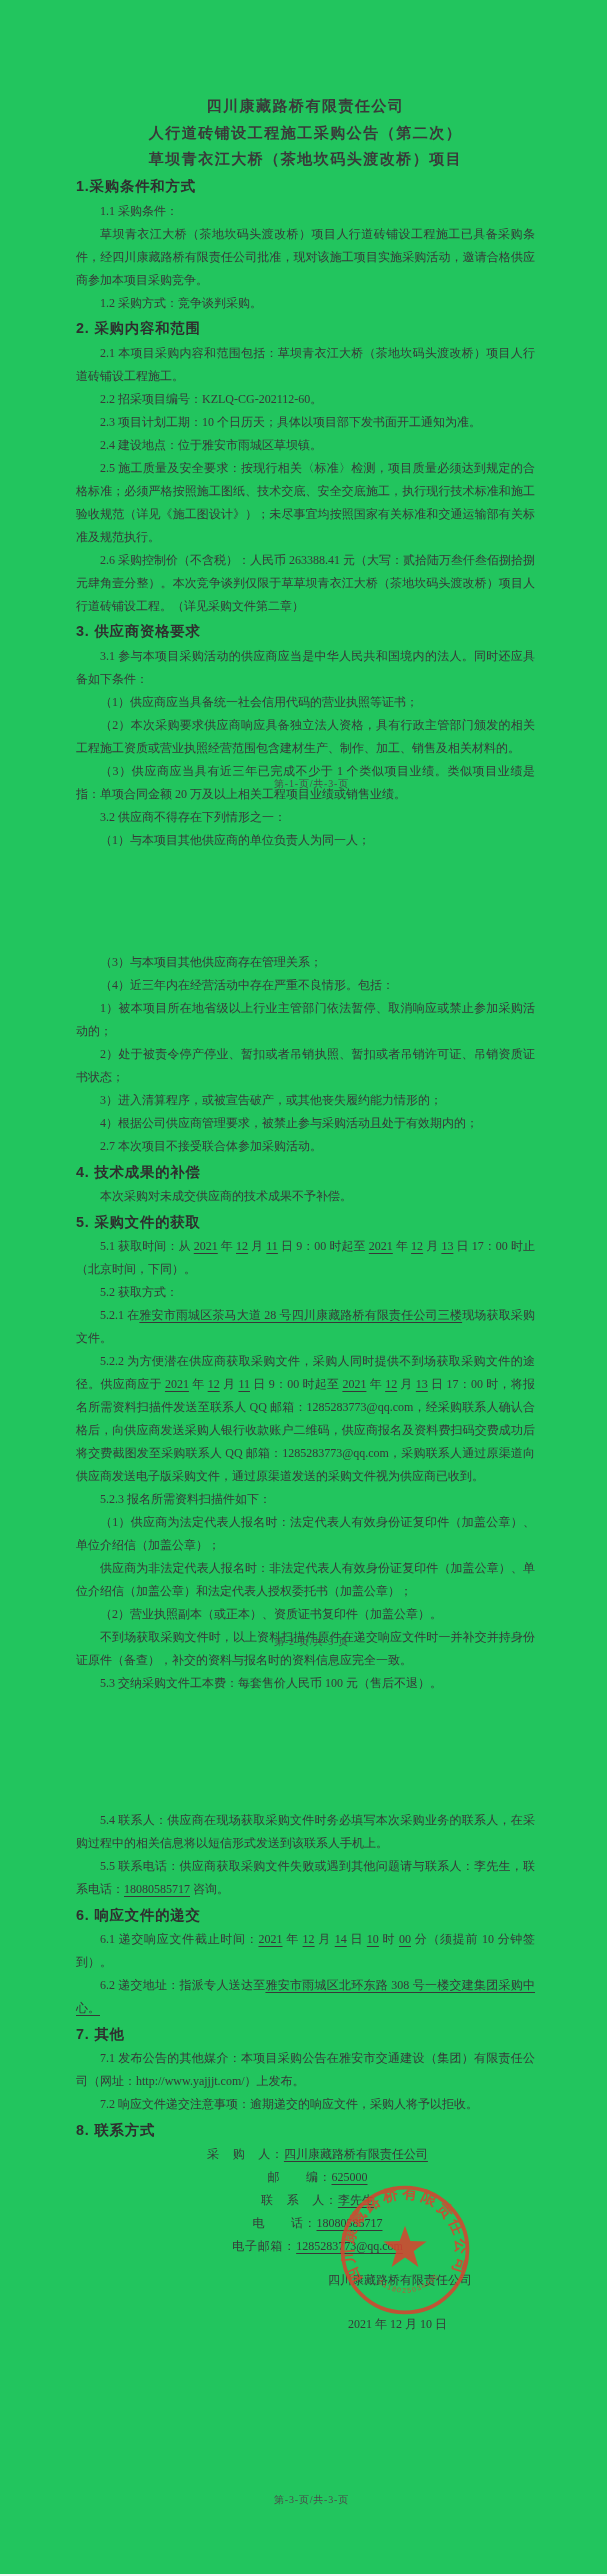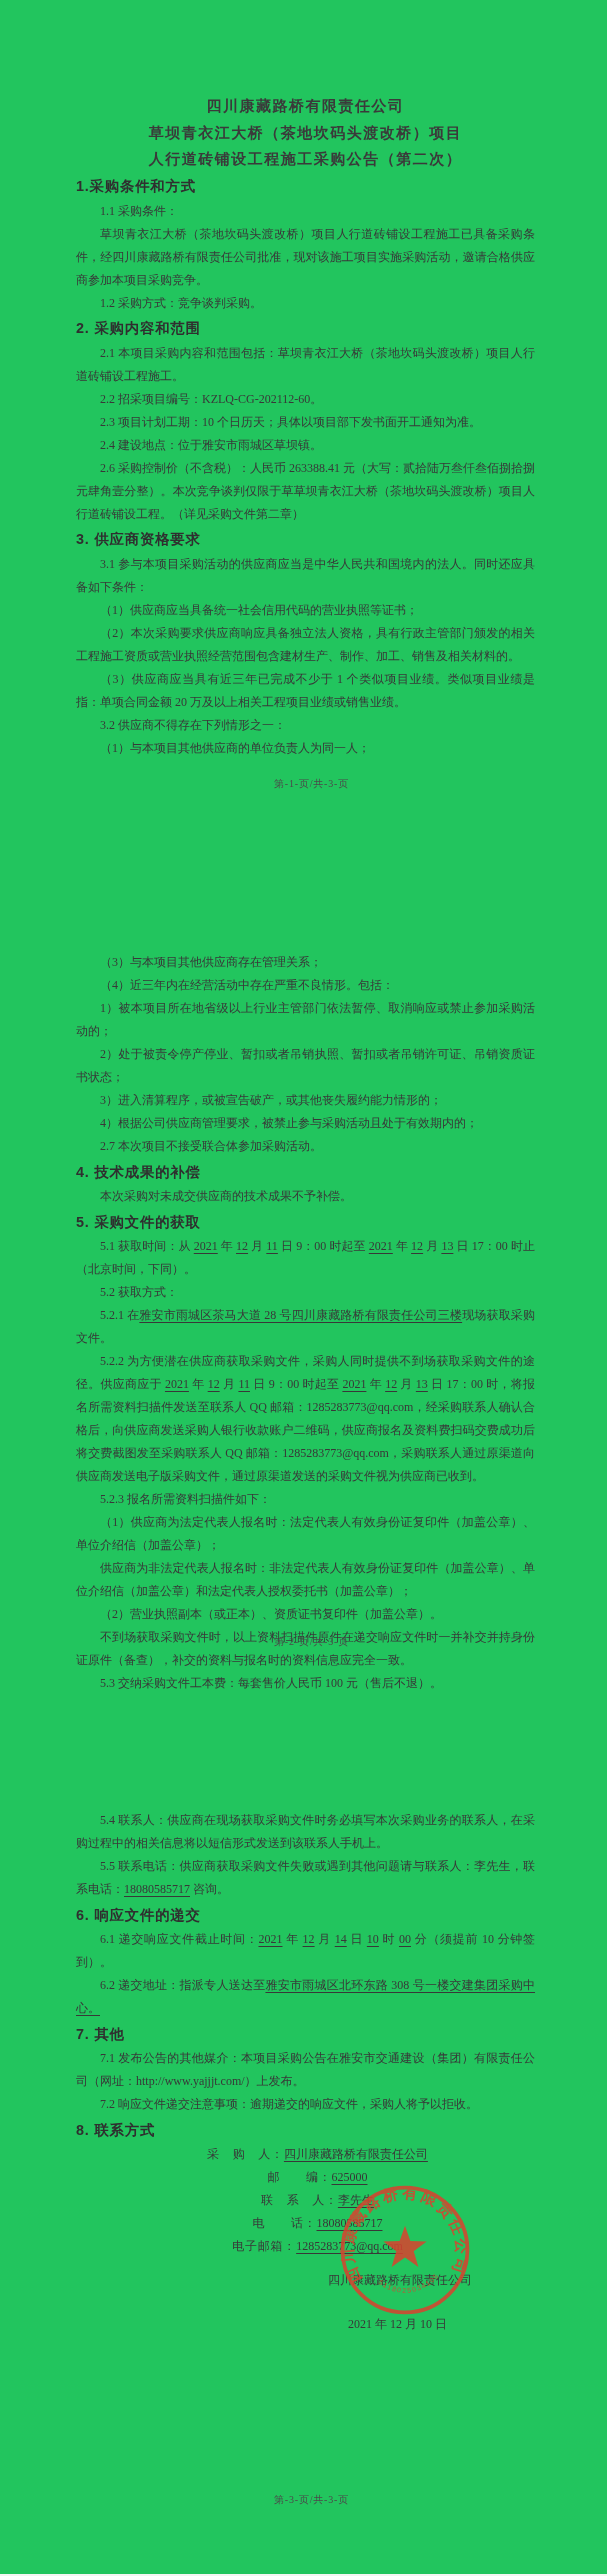--- a/index.html
+++ b/index.html
@@ -92,31 +92,32 @@
     pointer-events:none;
   }
 </style>
 </head>
 <body>
 
 <div id="doc-root">
     <div class="page">
       <div class="content">
         <div class="title-line">四川康藏路桥有限责任公司</div>
+        <div class="title-line">人行道砖铺设工程施工采购公告（第二次）</div>
         <div class="title-line">草坝青衣江大桥（茶地坎码头渡改桥）项目</div>
-        <div class="title-line">人行道砖铺设工程施工采购公告（第二次）</div>
         <div class="heading">1.采购条件和方式</div>
         <p class="para">1.1 采购条件：</p>
         <p class="para">草坝青衣江大桥（茶地坎码头渡改桥）项目人行道砖铺设工程施工已具备采购条件，经四川康藏路桥有限责任公司批准，现对该施工项目实施采购活动，邀请合格供应商参加本项目采购竞争。</p>
         <p class="para">1.2 采购方式：竞争谈判采购。</p>
         <div class="heading">2. 采购内容和范围</div>
         <p class="para">2.1 本项目采购内容和范围包括：草坝青衣江大桥（茶地坎码头渡改桥）项目人行道砖铺设工程施工。</p>
         <p class="para">2.2 招采项目编号：KZLQ-CG-202112-60。</p>
         <p class="para">2.3 项目计划工期：10 个日历天；具体以项目部下发书面开工通知为准。</p>
         <p class="para">2.4 建设地点：位于雅安市雨城区草坝镇。</p>
+        <p class="para">2.5 施工质量及安全要求：按现行相关〈标准〉检测，项目质量必须达到规定的合格标准；必须严格按照施工图纸、技术交底、安全交底施工，执行现行技术标准和施工验收规范（详见《施工图设计》）；未尽事宜均按照国家有关标准和交通运输部有关标准及规范执行。</p>
         <p class="para">2.6 采购控制价（不含税）：人民币 263388.41 元（大写：贰拾陆万叁仟叁佰捌拾捌元肆角壹分整）。本次竞争谈判仅限于草草坝青衣江大桥（茶地坎码头渡改桥）项目人行道砖铺设工程。（详见采购文件第二章）</p>
         <div class="heading">3. 供应商资格要求</div>
         <p class="para">3.1 参与本项目采购活动的供应商应当是中华人民共和国境内的法人。同时还应具备如下条件：</p>
         <p class="para">（1）供应商应当具备统一社会信用代码的营业执照等证书；</p>
         <p class="para">（2）本次采购要求供应商响应具备独立法人资格，具有行政主管部门颁发的相关工程施工资质或营业执照经营范围包含建材生产、制作、加工、销售及相关材料的。</p>
         <p class="para">（3）供应商应当具有近三年已完成不少于 1 个类似项目业绩。类似项目业绩是指：单项合同金额 20 万及以上相关工程项目业绩或销售业绩。</p>
         <p class="para">3.2 供应商不得存在下列情形之一：</p>
         <p class="para">（1）与本项目其他供应商的单位负责人为同一人；</p>
       </div>
       <div class="page-footer">第-1-页/共-3-页</div>

